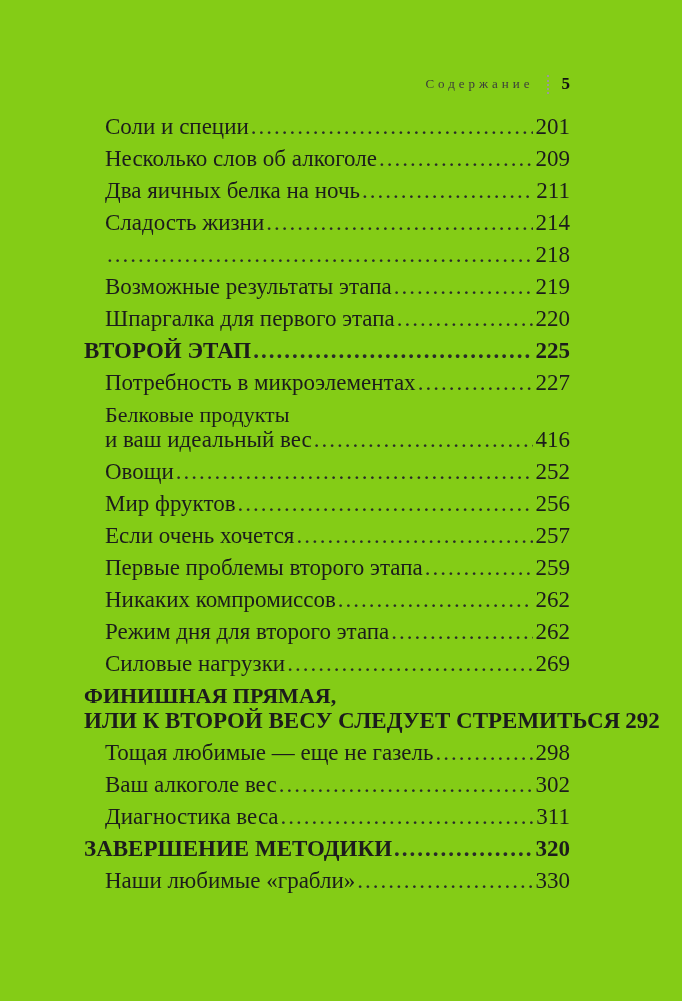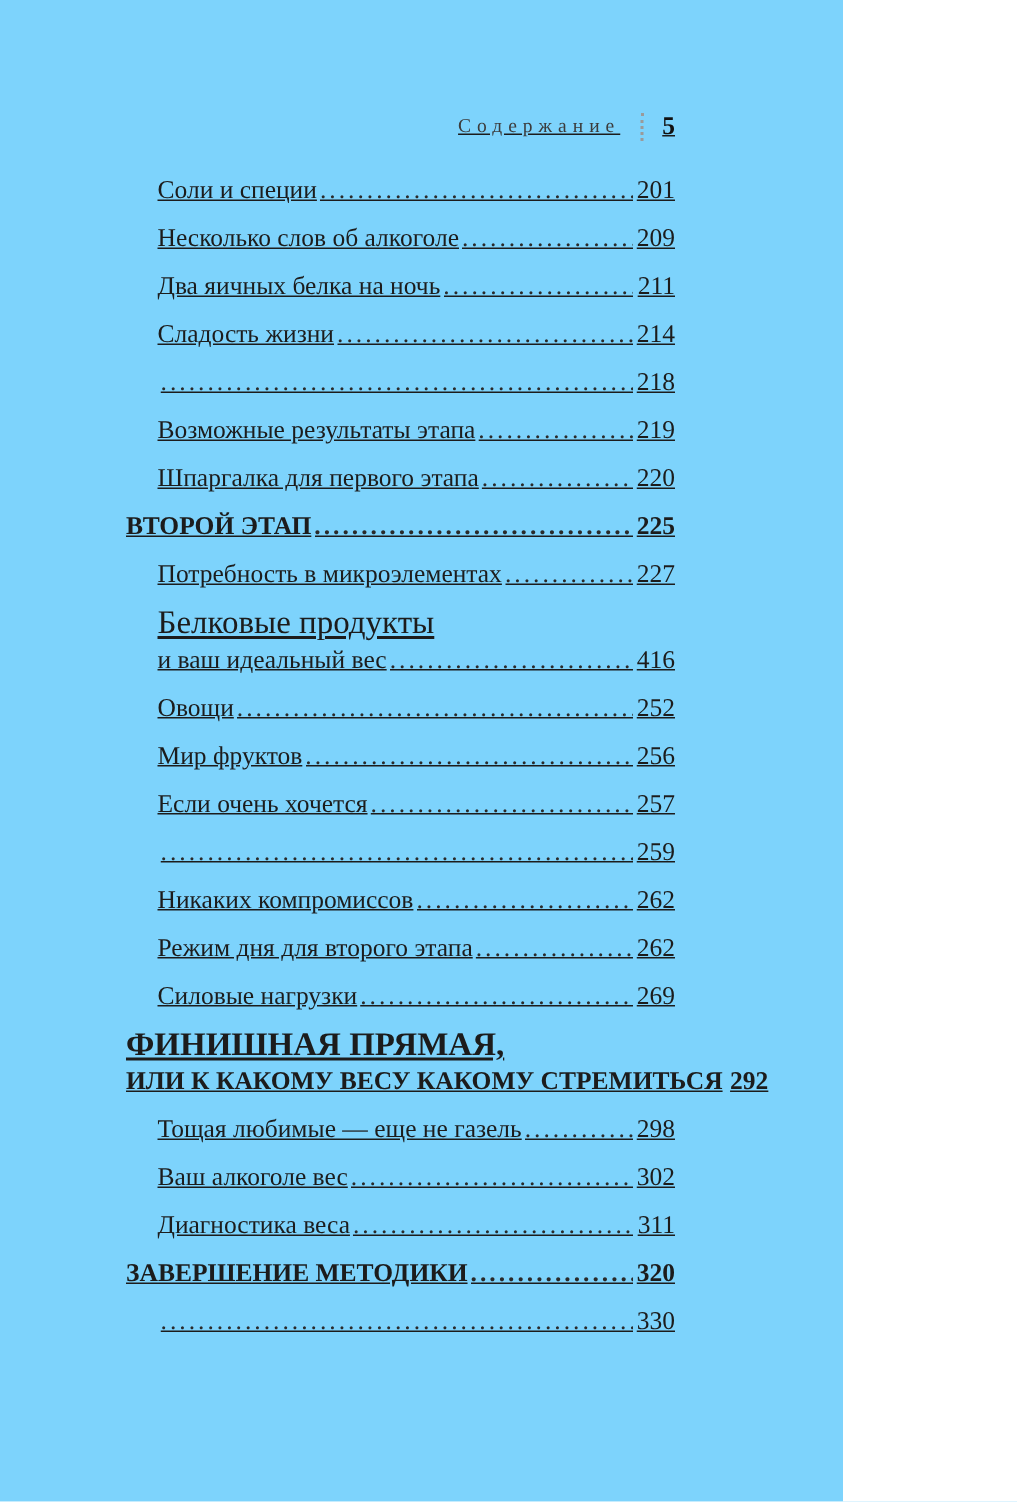--- a/index.html
+++ b/index.html
@@ -2,29 +2,28 @@
 <html><head>
 <meta charset="utf-8">
 <style>
   html, body {
     margin: 0;
     padding: 0;
     background: #ffffff;
   }
   .page {
     position: relative;
-    width: 562px;
+    width: 682px;
     height: 1001px;
     box-sizing: border-box;
-    background: #7dd3fc;
+    background: #84cc16;
     font-family: "Liberation Serif", "DejaVu Serif", serif;
     color: #1c1c1c;
     padding: 74px 112px 0 84px;
     overflow: hidden;
-    text-decoration: underline;
   }
   
   .running-head {
     display: flex;
     justify-content: flex-end;
     align-items: center;
     gap: 13px;
     margin-bottom: 22px;
   }
   .running-head .label {
@@ -39,21 +38,21 @@
   }
   .running-head .pagenum {
     font-size: 17px;
     font-weight: 700;
     color: #111;
   }
   
   .row {
     display: flex;
     align-items: flex-end;
-    font-size: 17px;
+    font-size: 23px;
     line-height: 21px;
     margin: 0 0 11px 0;
     padding-left: 21px;
   }
   .pre {
     font-size: 22px;
     line-height: 21px;
     margin: 0 0 4px 0;
     padding-left: 21px;
   }
@@ -165,20 +164,21 @@
       <span class="p">256</span>
     </div>
 
     <div class="row">
       <span class="t">Если очень хочется</span>
       <span class="leader"></span>
       <span class="p">257</span>
     </div>
 
     <div class="row">
+      <span class="t">Первые проблемы второго этапа</span>
       <span class="leader"></span>
       <span class="p">259</span>
     </div>
 
     <div class="row">
       <span class="t">Никаких компромиссов</span>
       <span class="leader"></span>
       <span class="p">262</span>
     </div>
 
@@ -189,21 +189,21 @@
     </div>
 
     <div class="row">
       <span class="t">Силовые нагрузки</span>
       <span class="leader"></span>
       <span class="p">269</span>
     </div>
 
     <div class="pre section">ФИНИШНАЯ ПРЯМАЯ,</div>
     <div class="row section no-top">
-      <span class="t">ИЛИ К КАКОМУ ВЕСУ КАКОМУ СТРЕМИТЬСЯ</span>
+      <span class="t">ИЛИ К ВТОРОЙ ВЕСУ СЛЕДУЕТ СТРЕМИТЬСЯ</span>
       <span class="leader"></span>
       <span class="p">292</span>
     </div>
 
     <div class="row">
       <span class="t">Тощая любимые — еще не газель</span>
       <span class="leader"></span>
       <span class="p">298</span>
     </div>
 
@@ -219,18 +219,19 @@
       <span class="p">311</span>
     </div>
 
     <div class="row section">
       <span class="t">ЗАВЕРШЕНИЕ МЕТОДИКИ</span>
       <span class="leader"></span>
       <span class="p">320</span>
     </div>
 
     <div class="row">
+      <span class="t">Наши любимые «грабли»</span>
       <span class="leader"></span>
       <span class="p">330</span>
     </div>
 
   </div>
 </div>
 
 </body></html>

